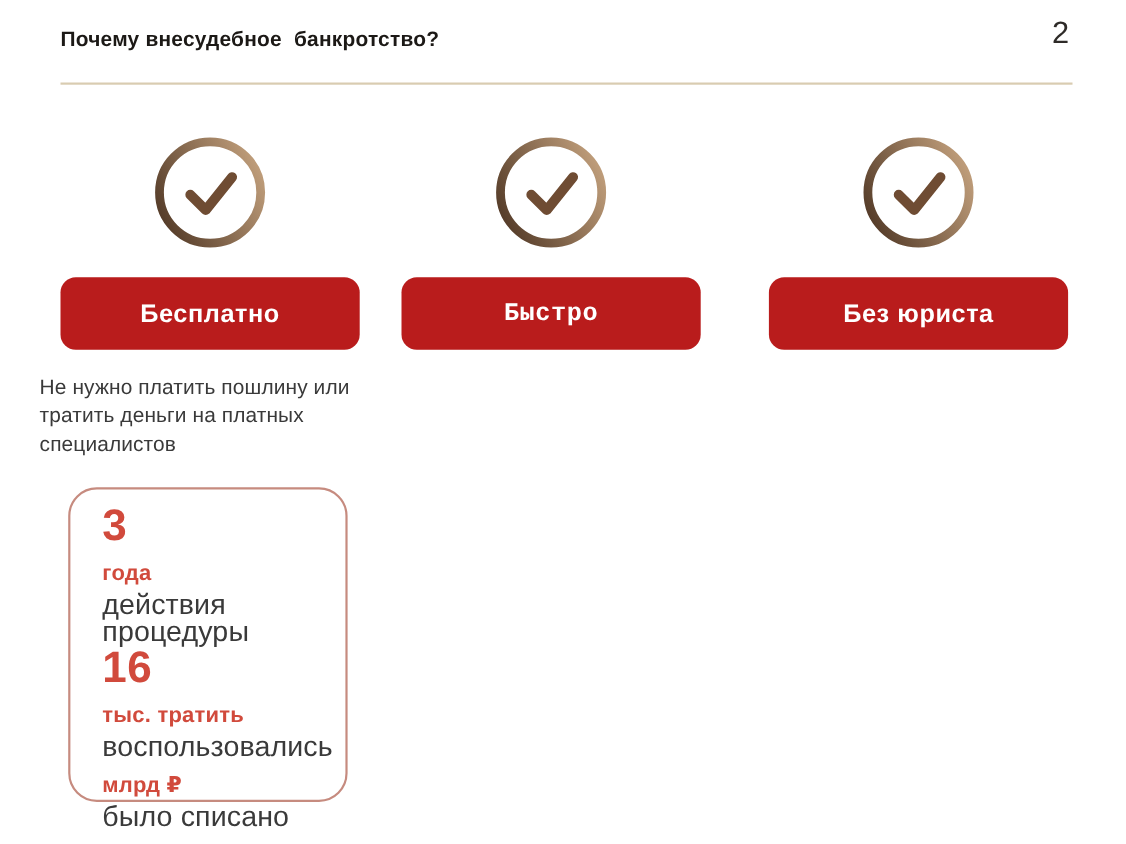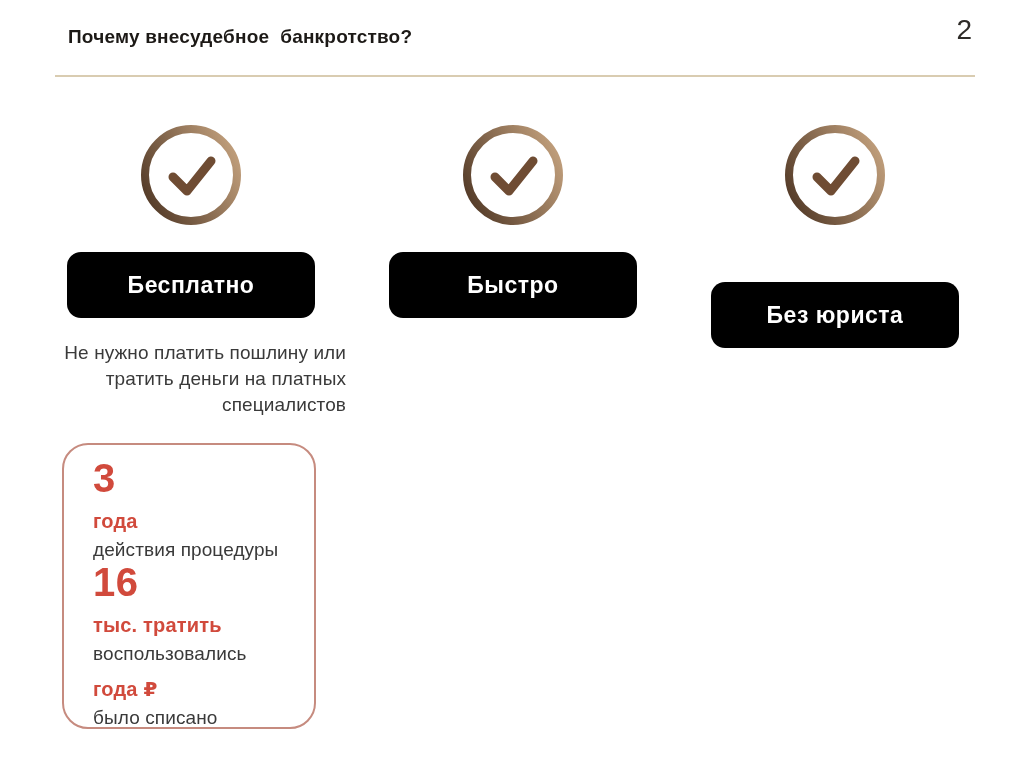--- a/index.html
+++ b/index.html
@@ -5,53 +5,53 @@
   * { margin: 0; padding: 0; box-sizing: border-box; }
   html, body { width: 1024px; height: 767px; background: #ffffff; }
   body { font-family: "Liberation Sans", "DejaVu Sans", sans-serif; position: relative; overflow: hidden; }
 
   .slide { position: absolute; inset: 0; background: #ffffff; }
 
   
   .page-title {
     position: absolute; left: 55px; top: 26px;
     font-size: 19px; font-weight: bold; color: #1c1916;
-    letter-spacing: 0.2px; white-space: pre-wrap; margin-left: 13px;
+    letter-spacing: 0.2px; white-space: pre-wrap;
   }
   .page-number {
     position: absolute; right: 52px; top: 14px;
     font-size: 28px; font-weight: 400; color: #2e2b28;
   }
   .header-divider {
     position: absolute; left: 55px; top: 75px; width: 920px; height: 2px;
     background: #d9ccb1; border: none;
   }
 
   
   .benefit-col {
     position: absolute; top: 123px; width: 310px;
     display: flex; flex-direction: column; align-items: center;
   }
   .col-1 { left: 36px; }
-  .col-2 { left: 358px; }
-  .col-3 { left: 680px; gap: 30px; }
+  .col-2 { left: 346px; font-family: Liberation Mono, monospace; }
+  .col-3 { left: 680px; }
 
   .check-icon { width: 104px; height: 104px; display: block; }
 
   .benefit-badge {
-    margin-top: 25px; width: 248px; height: 66px;
-    background: #000000; border-radius: 14px;
+    margin-top: 25px; width: 272px; height: 66px;
+    background: #b91c1c; border-radius: 14px;
     display: flex; align-items: center; justify-content: center;
   }
   .benefit-badge span {
     color: #ffffff; font-size: 23px; font-weight: bold; letter-spacing: 0.5px;
   }
   .benefit-desc {
     margin-top: 22px; width: 100%;
-    text-align: right; color: #3a3a3a;
+    text-align: left; color: #3a3a3a;
     font-size: 19px; line-height: 26px; letter-spacing: 0.1px;
   }
 
   
   .stats-card {
     position: absolute; left: 62px; top: 443px; width: 254px; height: 286px;
     border: 2px solid #c68b7f; border-radius: 26px;
     padding: 13px 20px 16px 29px;
     display: flex; flex-direction: column; justify-content: space-between;
     background: #ffffff;
@@ -60,21 +60,21 @@
   .stat-value {
     color: #d14a3c; font-size: 40px; font-weight: bold; line-height: 40px;
     letter-spacing: 0.5px;
   }
   .stat-unit {
     color: #d14a3c; font-size: 20px; font-weight: bold; line-height: 23px;
     letter-spacing: 0.2px;
     margin-top: 12px;
   }
   .stat-caption {
-    color: #3a3a3a; font-size: 19px; line-height: 25px; margin-top: 4px;
+    color: #3a3a3a; font-size: 26px; line-height: 25px; margin-top: 4px;
     letter-spacing: 0.1px;
   }
 </style>
 </head>
 <body>
 
 <div class="slide">
 
   <div class="page-title">Почему внесудебное  банкротство?</div>
   <div class="page-number">2</div>
@@ -134,18 +134,18 @@
       <span class="stat-value">3</span>
       <span class="stat-unit">года</span>
       <span class="stat-caption">действия процедуры</span>
     </div>
     <div class="stat-item">
       <span class="stat-value">16</span>
       <span class="stat-unit">тыс. тратить</span>
       <span class="stat-caption">воспользовались</span>
     </div>
     <div class="stat-item">
-      <span class="stat-unit">года ₽</span>
+      <span class="stat-unit">млрд ₽</span>
       <span class="stat-caption">было списано</span>
     </div>
   </div>
 
 </div>
 
 </body></html>

